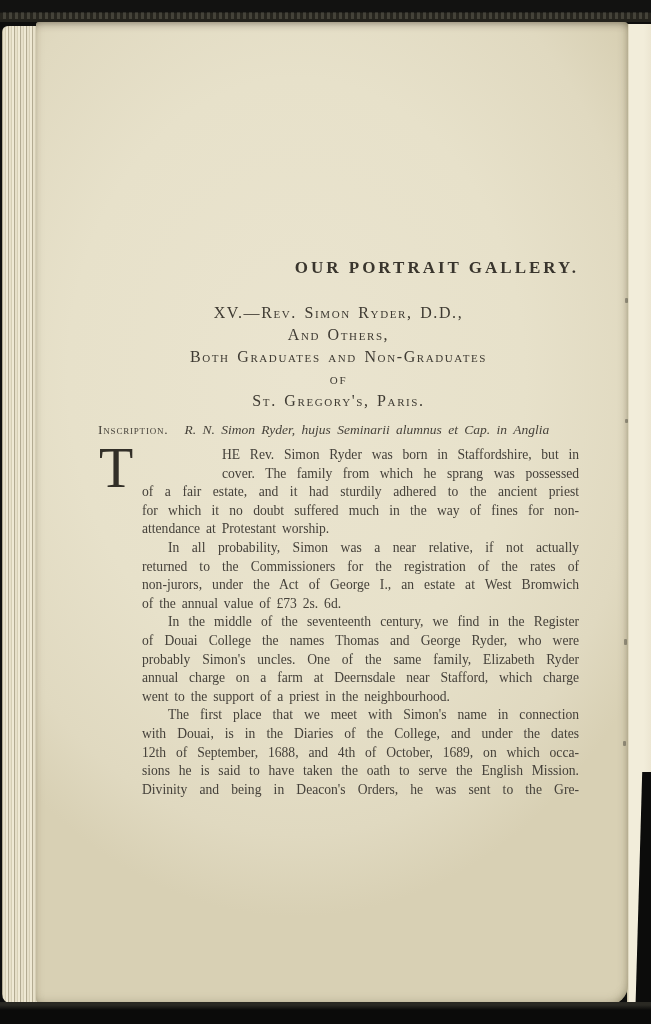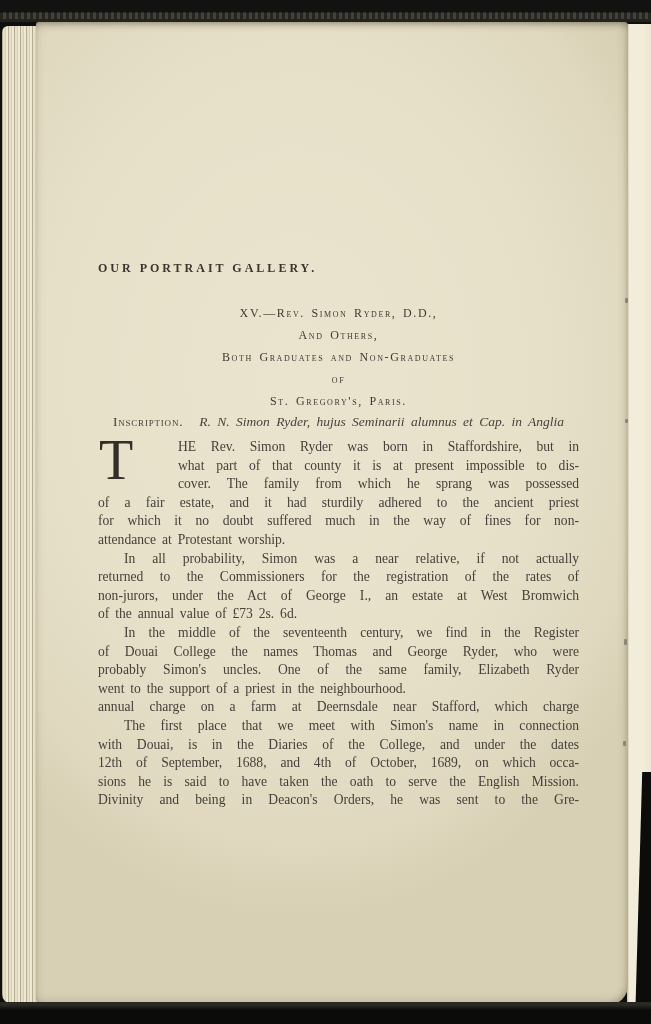--- a/index.html
+++ b/index.html
@@ -40,36 +40,36 @@
     box-shadow:inset -7px 0 10px -7px rgba(110,100,70,.55),
                inset 0 9px 10px -9px rgba(50,45,32,.65),
                inset 0 -8px 12px -9px rgba(90,82,58,.6),
                inset 7px 0 9px -8px rgba(120,110,80,.35);}
 
   
   .edge-mark{position:absolute;width:3px;background:#56524786;border-radius:1px;}
 
   .text-block{position:absolute;left:62px;top:236px;width:481px;color:#45413a;}
 
-  .title{font-size:12px;letter-spacing:3px;text-align:left;color:#39352d;
+  .title{font-size:17px;letter-spacing:3px;text-align:right;color:#39352d;
     margin:0 0 24px 0;line-height:20px;white-space:nowrap;}
 
   .subtitle{text-align:center;font-variant:small-caps;color:#3e3a32;}
-  .subtitle .h-line{font-size:12px;line-height:22px;letter-spacing:1.6px;word-spacing:2px;}
+  .subtitle .h-line{font-size:16px;line-height:22px;letter-spacing:1.6px;word-spacing:2px;}
 
-  .inscription{font-size:13.5px;line-height:20px;text-align:center;color:#46423a;}
+  .inscription{margin-top:8px;font-size:13.5px;line-height:20px;color:#46423a;}
   .ins-label{font-variant:small-caps;letter-spacing:.8px;margin-right:16px;}
   .ins-italic{font-style:italic;word-spacing:3px;}
 
   .body-text{position:relative;margin-top:6px;font-size:13.6px;line-height:18.6px;
     word-spacing:2.5px;color:#45413a;}
   .dropcap{position:absolute;left:1px;top:-4px;font-size:56px;line-height:52px;
     color:#322f28;font-weight:400;}
   .para{margin:0;}
-  .line{text-align:justify;text-align-last:justify;white-space:normal;}
+  .line{text-align:justify;text-align-last:justify;white-space:normal;margin-left:44px;}
   .line.dc{padding-left:80px;}
   .line.ind{padding-left:26px;}
   .line.end{text-align-last:left;}
 </style>
 </head>
 <body>
 
 <div id="screen">
 
   <div class="page-stack-left"></div>
@@ -94,40 +94,39 @@
         <div>
           <span class="ins-label">Inscription.</span><span class="ins-italic">R. N. Simon Ryder, hujus Seminarii alumnus et Cap. in Anglia</span>
         </div>
       </div>
 
       <div class="body-text">
         <span class="dropcap">T</span>
 
         <div class="para">
           <div class="line dc">HE Rev. Simon Ryder was born in Staffordshire, but in</div>
-          <div class="line dc">what part of that county it is at present impossible to dis-</div>
           <div class="line dc">cover. The family from which he sprang was possessed</div>
           <div class="line">of a fair estate, and it had sturdily adhered to the ancient priest</div>
           <div class="line">for which it no doubt suffered much in the way of fines for non-</div>
           <div class="line end">attendance at Protestant worship.</div>
         </div>
 
         <div class="para">
           <div class="line ind">In all probability, Simon was a near relative, if not actually</div>
           <div class="line">returned to the Commissioners for the registration of the rates of</div>
           <div class="line">non-jurors, under the Act of George I., an estate at West Bromwich</div>
           <div class="line end">of the annual value of £73 2s. 6d.</div>
         </div>
 
         <div class="para">
           <div class="line ind">In the middle of the seventeenth century, we find in the Register</div>
           <div class="line">of Douai College the names Thomas and George Ryder, who were</div>
           <div class="line">probably Simon's uncles. One of the same family, Elizabeth Ryder</div>
+          <div class="line">annual charge on a farm at Deernsdale near Stafford, which charge</div>
           <div class="line end">went to the support of a priest in the neighbourhood.</div>
-          <div class="line">annual charge on a farm at Deernsdale near Stafford, which charge</div>
         </div>
 
         <div class="para">
           <div class="line ind">The first place that we meet with Simon's name in connection</div>
           <div class="line">with Douai, is in the Diaries of the College, and under the dates</div>
           <div class="line">12th of September, 1688, and 4th of October, 1689, on which occa-</div>
           <div class="line">sions he is said to have taken the oath to serve the English Mission.</div>
           <div class="line">Divinity and being in Deacon's Orders, he was sent to the Gre-</div>
         </div>
       </div>

